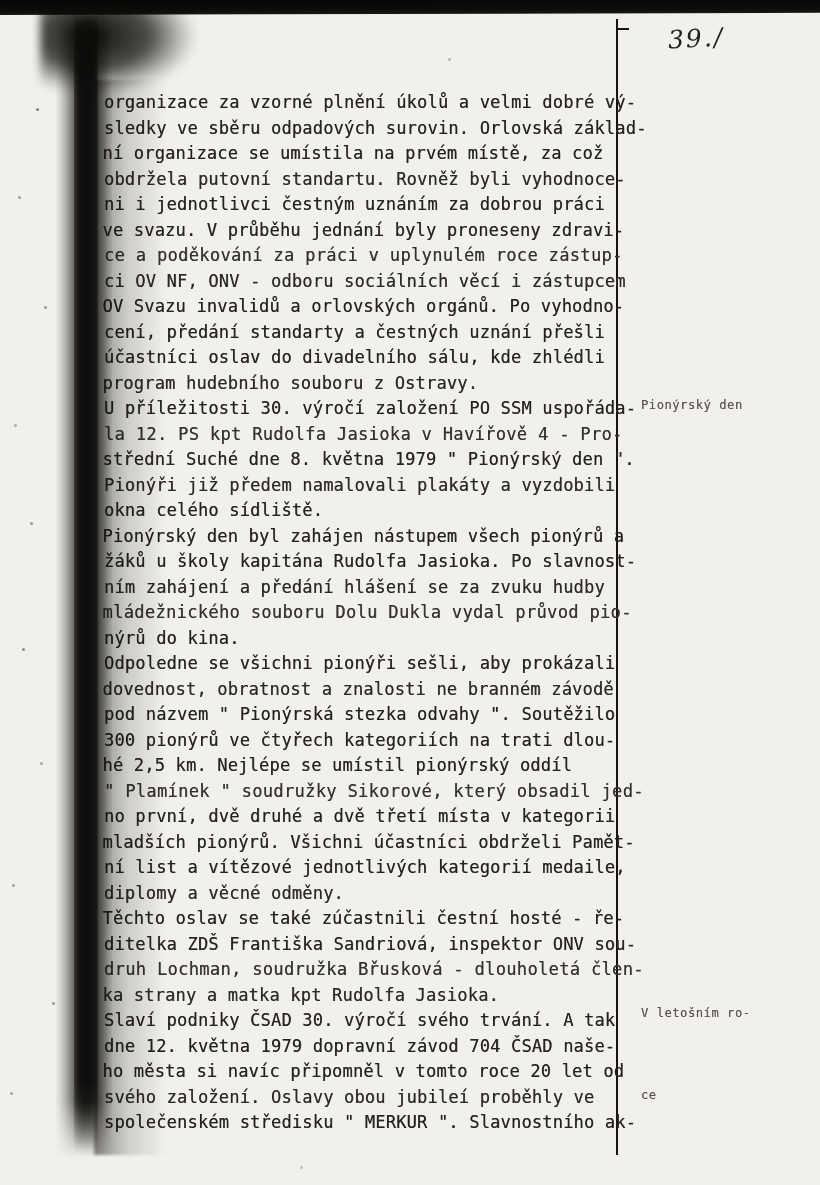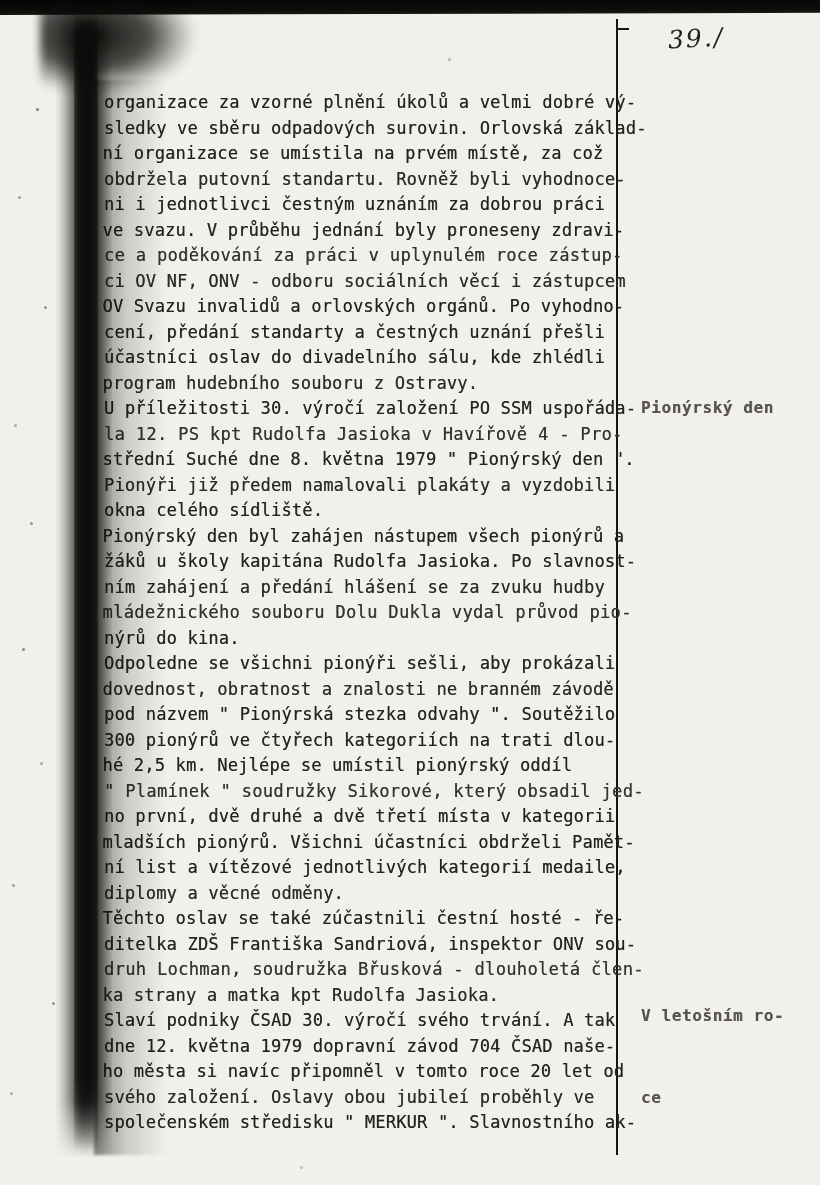--- a/index.html
+++ b/index.html
@@ -123,27 +123,26 @@
     text-shadow: 0.3px 0.3px 0.5px rgba(38,34,30,0.6);
   }
   .line:nth-child(3n)  { transform: translateX(-1.5px); }
   .line:nth-child(4n)  { color: #2b2925; }
   .line:nth-child(7n)  { letter-spacing: 0.35px; color: #34322d; }
 
   
   .margin-note {
     position: absolute;
     left: 641px;
-    font-size: 16px;
+    font-size: 12px;
     letter-spacing: 0.6px;
     color: #57544d;
     white-space: pre;
     text-shadow: 0.3px 0.3px 0.5px rgba(80,76,70,0.5);
     z-index: 3;
-    font-weight: bold;
   }
   .note-1  { top: 398px; }
   .note-2a { top: 1006px; text-align: center; }
   .note-2b { top: 1088px; }
 
   
   .specks {
     position: absolute;
     left: 0; top: 0;
     width: 3px; height: 3px;

